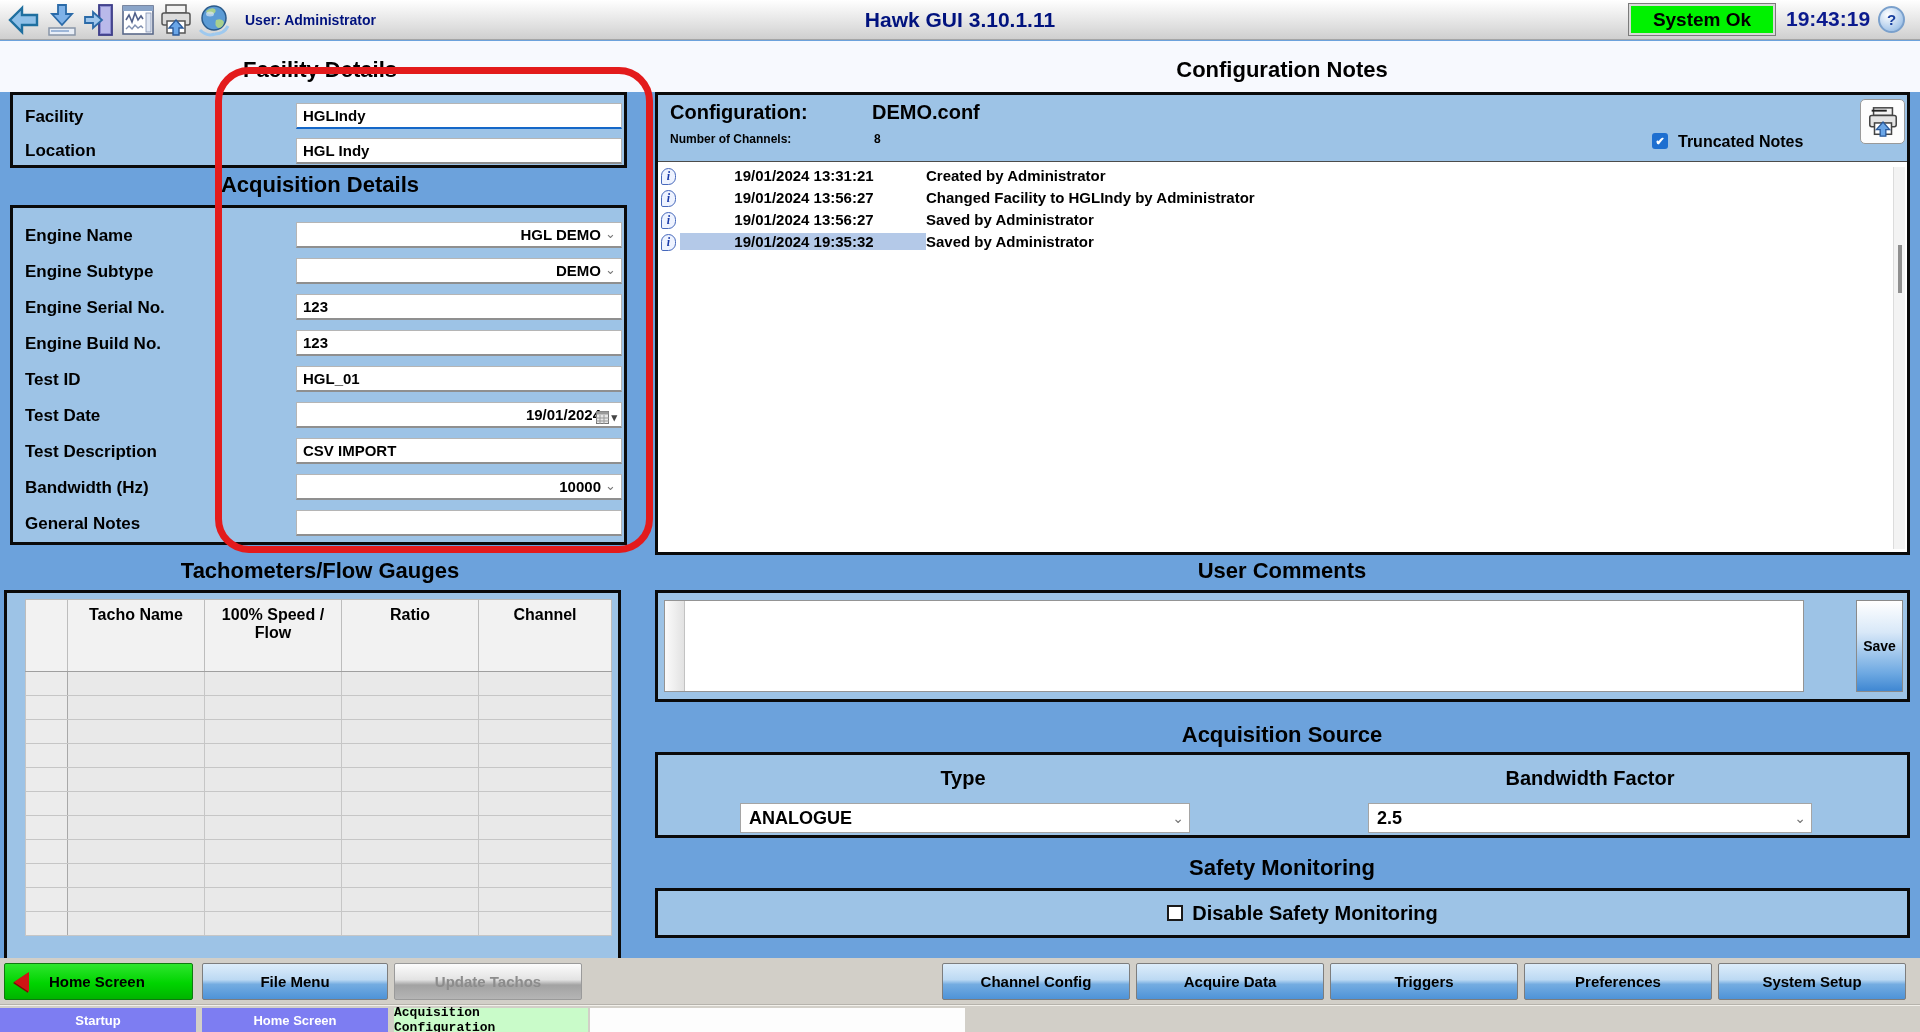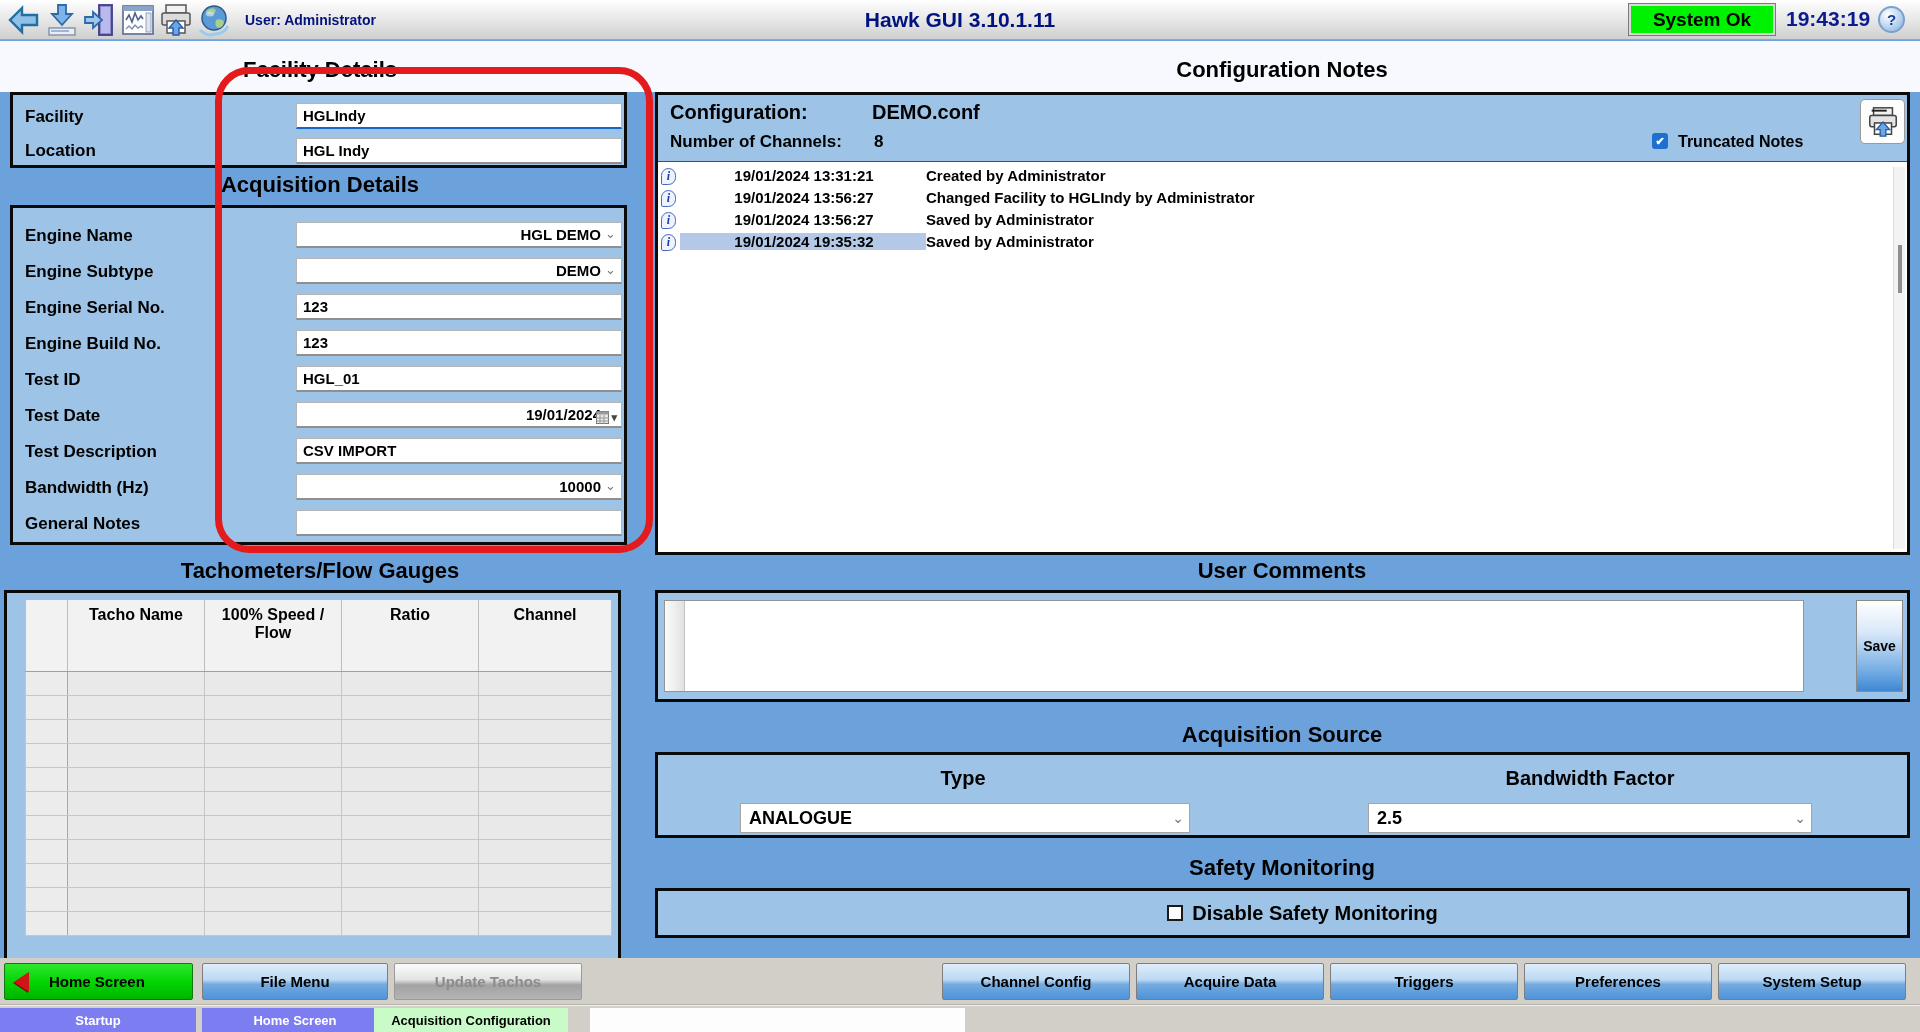--- a/index.html
+++ b/index.html
@@ -44,21 +44,21 @@
   .tacho-table { position:absolute; left:18px; top:6px; border-collapse:collapse; table-layout:fixed; background:#e9e9e9; }
   .tacho-table th { background:#f2f2f2; font-weight:bold; font-size:16px; color:#000; vertical-align:top; padding-top:6px;
                     border:1px solid #bdbdbd; border-bottom:1px solid #9f9f9f; height:72px; }
   .tacho-table td { background:#e9e9e9; border:1px solid #c6c6c6; height:24px; }
   .tacho-table td.sel { background:#ececec; border-right:1px solid #a8a8a8; }
 
   
   .notes-panel { left:655px; top:92px; width:1255px; height:463px; background:#fff; }
   .notes-head { position:absolute; left:0; top:0; width:1249px; height:67px; background:#9dc3e6; border-bottom:1px solid #4c4c4c; }
   .cfg-line1 { position:absolute; top:6px; font-weight:bold; font-size:20px; }
-  .cfg-line2 { position:absolute; top:37px; font-weight:bold; font-size:17px; }
+  .cfg-line2 { position:absolute; top:37px; font-weight:bold; font-size:12px; }
   .checkbox { display:inline-block; width:16px; height:16px; border-radius:3px; background:#1e6fd0; color:#fff;
               font-size:11px; line-height:16px; text-align:center; font-weight:bold; cursor:pointer; }
   .checkbox.unchecked { background:#fff; border:2px solid #1a1a1a; border-radius:0; }
   .print-btn { position:absolute; left:1202px; top:4px; width:45px; height:45px; background:#fdfdfd;
                border:1px solid #9a9a9a; border-radius:5px; display:flex; align-items:center; justify-content:center; cursor:pointer; }
   .note-row { position:absolute; height:22px; font-weight:bold; font-size:15px; white-space:nowrap; }
   .note-ico { position:absolute; left:3px; top:1px; width:15px; height:17px; background:#eef3ff; border:1px solid #4668bb;
               border-radius:8px 8px 8px 2px; color:#1839a8; font-family:"Liberation Serif",serif; font-style:italic;
               font-weight:bold; font-size:12px; text-align:center; line-height:15px; }
   .note-time { position:absolute; left:22px; width:246px; padding-left:2px;text-align:center; }
@@ -401,17 +401,17 @@
     <div class="btn" style="left:202px; width:186px;">File Menu</div>
     <div class="btn btn-disabled" style="left:394px; width:188px;">Update Tachos</div>
     <div class="btn" style="left:942px; width:188px;">Channel Config</div>
     <div class="btn" style="left:1136px; width:188px;">Acquire Data</div>
     <div class="btn" style="left:1330px; width:188px;">Triggers</div>
     <div class="btn" style="left:1524px; width:188px;">Preferences</div>
     <div class="btn" style="left:1718px; width:188px;">System Setup</div>
     <div class="bb-divider"></div>
     <div class="tab tab-purple" style="left:0; width:196px;">Startup</div>
     <div class="tab tab-purple" style="left:202px; width:186px;">Home Screen</div>
-    <div class="tab tab-green" style="left:374px; width:194px;">Acquisition Configuration</div>
+    <div class="tab tab-green" style="left:394px; width:194px;font-family:Liberation Mono, monospace;">Acquisition Configuration</div>
     <div class="tab-filler"></div>
   </div>
 
 </div>
 
 </body></html>

